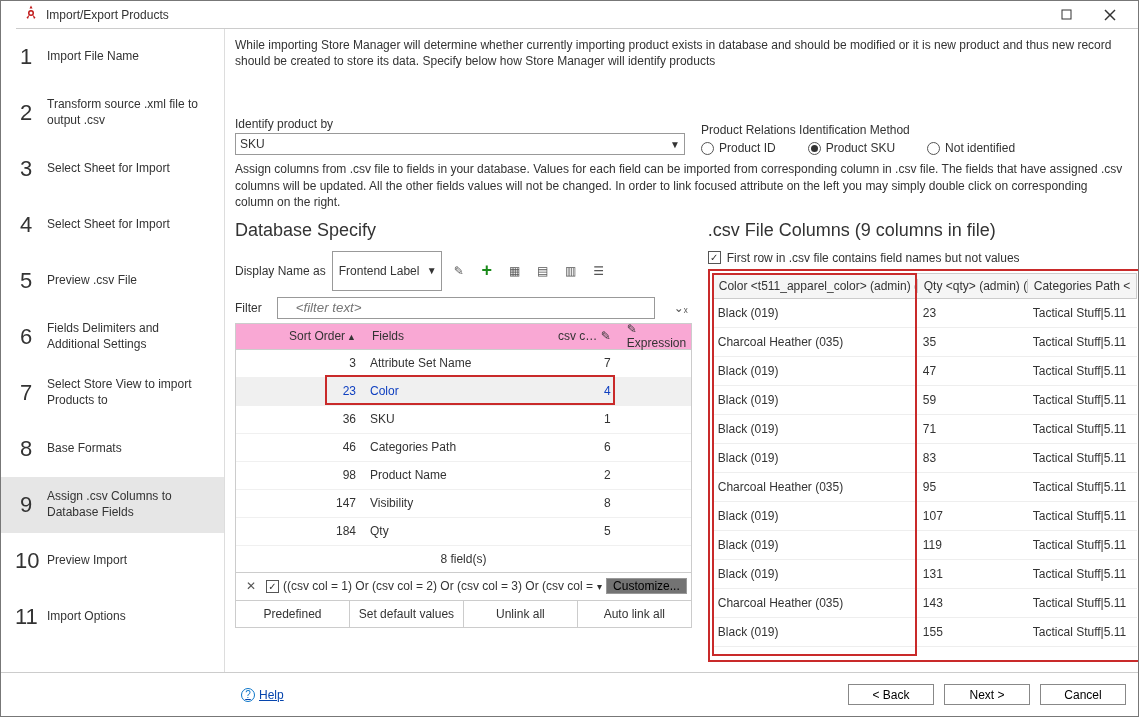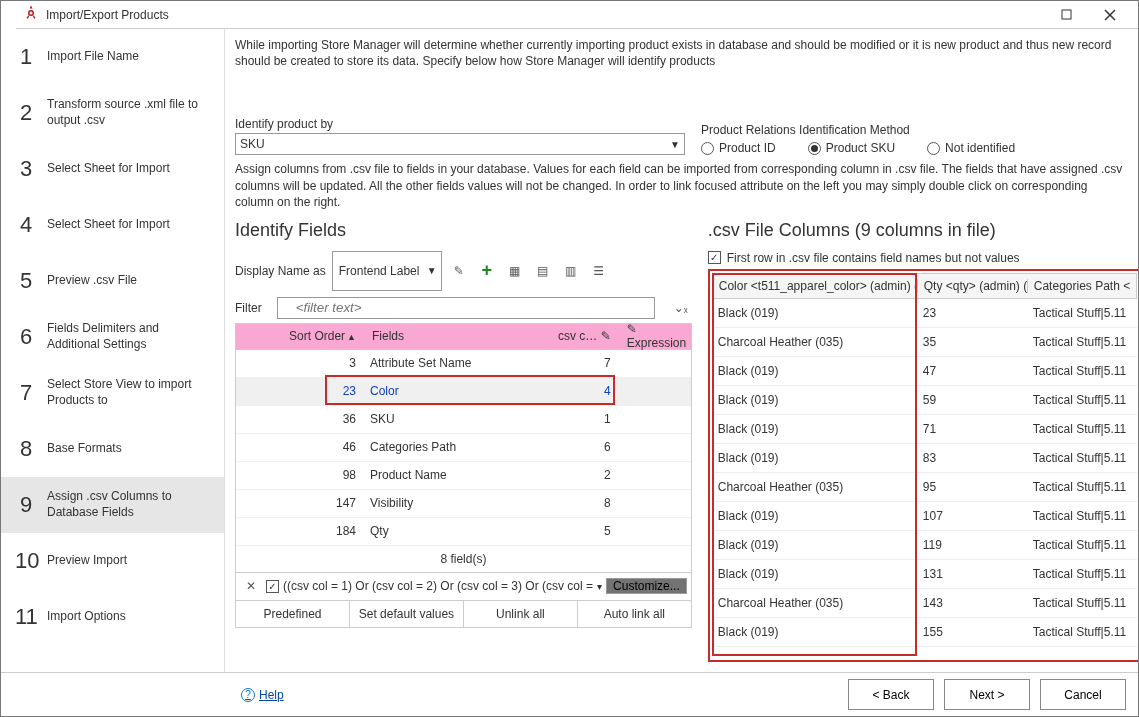--- a/index.html
+++ b/index.html
@@ -72,21 +72,21 @@
 .csv-body { flex:1; overflow:hidden; }
 .csv-row { display:flex; height:29px; align-items:center; border-bottom:1px solid #eee; font-size:12px; }
 .csv-row .cc1 { width:205px; padding:0 6px; overflow:hidden; white-space:nowrap; }
 .csv-row .cc2 { width:110px; padding:0 6px; overflow:hidden; }
 .csv-row .cc3 { flex:1; padding:0 6px; overflow:hidden; white-space:nowrap; }
 .csv-inner-highlight { position:absolute; border:2px solid #c92a2a; left:2px; top:2px; width:205px; height:calc(100% - 6px); pointer-events:none; }
 .bottom-bar { position:absolute; left:0; right:0; bottom:0; height:44px; display:flex; align-items:center; padding:0 12px; border-top:1px solid #ccc; background:#fff; }
 .help-link { display:flex; align-items:center; gap:4px; color:#0645ad; text-decoration:underline; cursor:pointer; margin-left:228px; }
 .help-icon { width:14px; height:14px; border:1.5px solid #0b75c9; border-radius:50%; display:inline-flex; align-items:center; justify-content:center; font-size:10px; color:#0b75c9; }
 .wizard-btns { margin-left:auto; display:flex; gap:10px; }
-.wbtn2 { width:86px; height:31px; border:1px solid #888; background:#fff; cursor:pointer; display:inline-flex; align-items:center; justify-content:center; font-size:12px; }
+.wbtn2 { width:86px; height:21px; border:1px solid #888; background:#fff; cursor:pointer; display:inline-flex; align-items:center; justify-content:center; font-size:12px; }
 .sort-arrow { font-size:9px; margin-left:2px; }
 .pencil { font-size:12px; }
 .db-left-rel { position:relative; }
 </style>
 </head>
 <body>
 
 <div class="window-titlebar">
   <div class="window-title-left">
     <span>
@@ -190,21 +190,21 @@
               <span>Not identified</span>
             </div>
           </div>
       </div>
     </div>
 
     <div class="assign-text">Assign columns from .csv file to fields in your database. Values for each field can be imported from corresponding column in .csv file. The fields that have assigned .csv columns will be updated. All the other fields values will not be changed. In order to link focused attribute on the left you may simply double click on corresponding column on the right.</div>
 
     <div class="cols-wrap">
       <div class="left-pane">
-        <div class="pane-header">Identify Fields</div>
+        <div class="pane-header">Database Specify</div>
 
         <div class="display-row">
           <span>Display Name as</span>
           <div class="small-combo">
             <span>Frontend Label</span>
               <span class="arrow">▼</span>
           </div>
           <span class="icon-btn pencil">✎</span>
           <span class="icon-btn green">+</span>
           <span class="icon-btn">▦</span>

